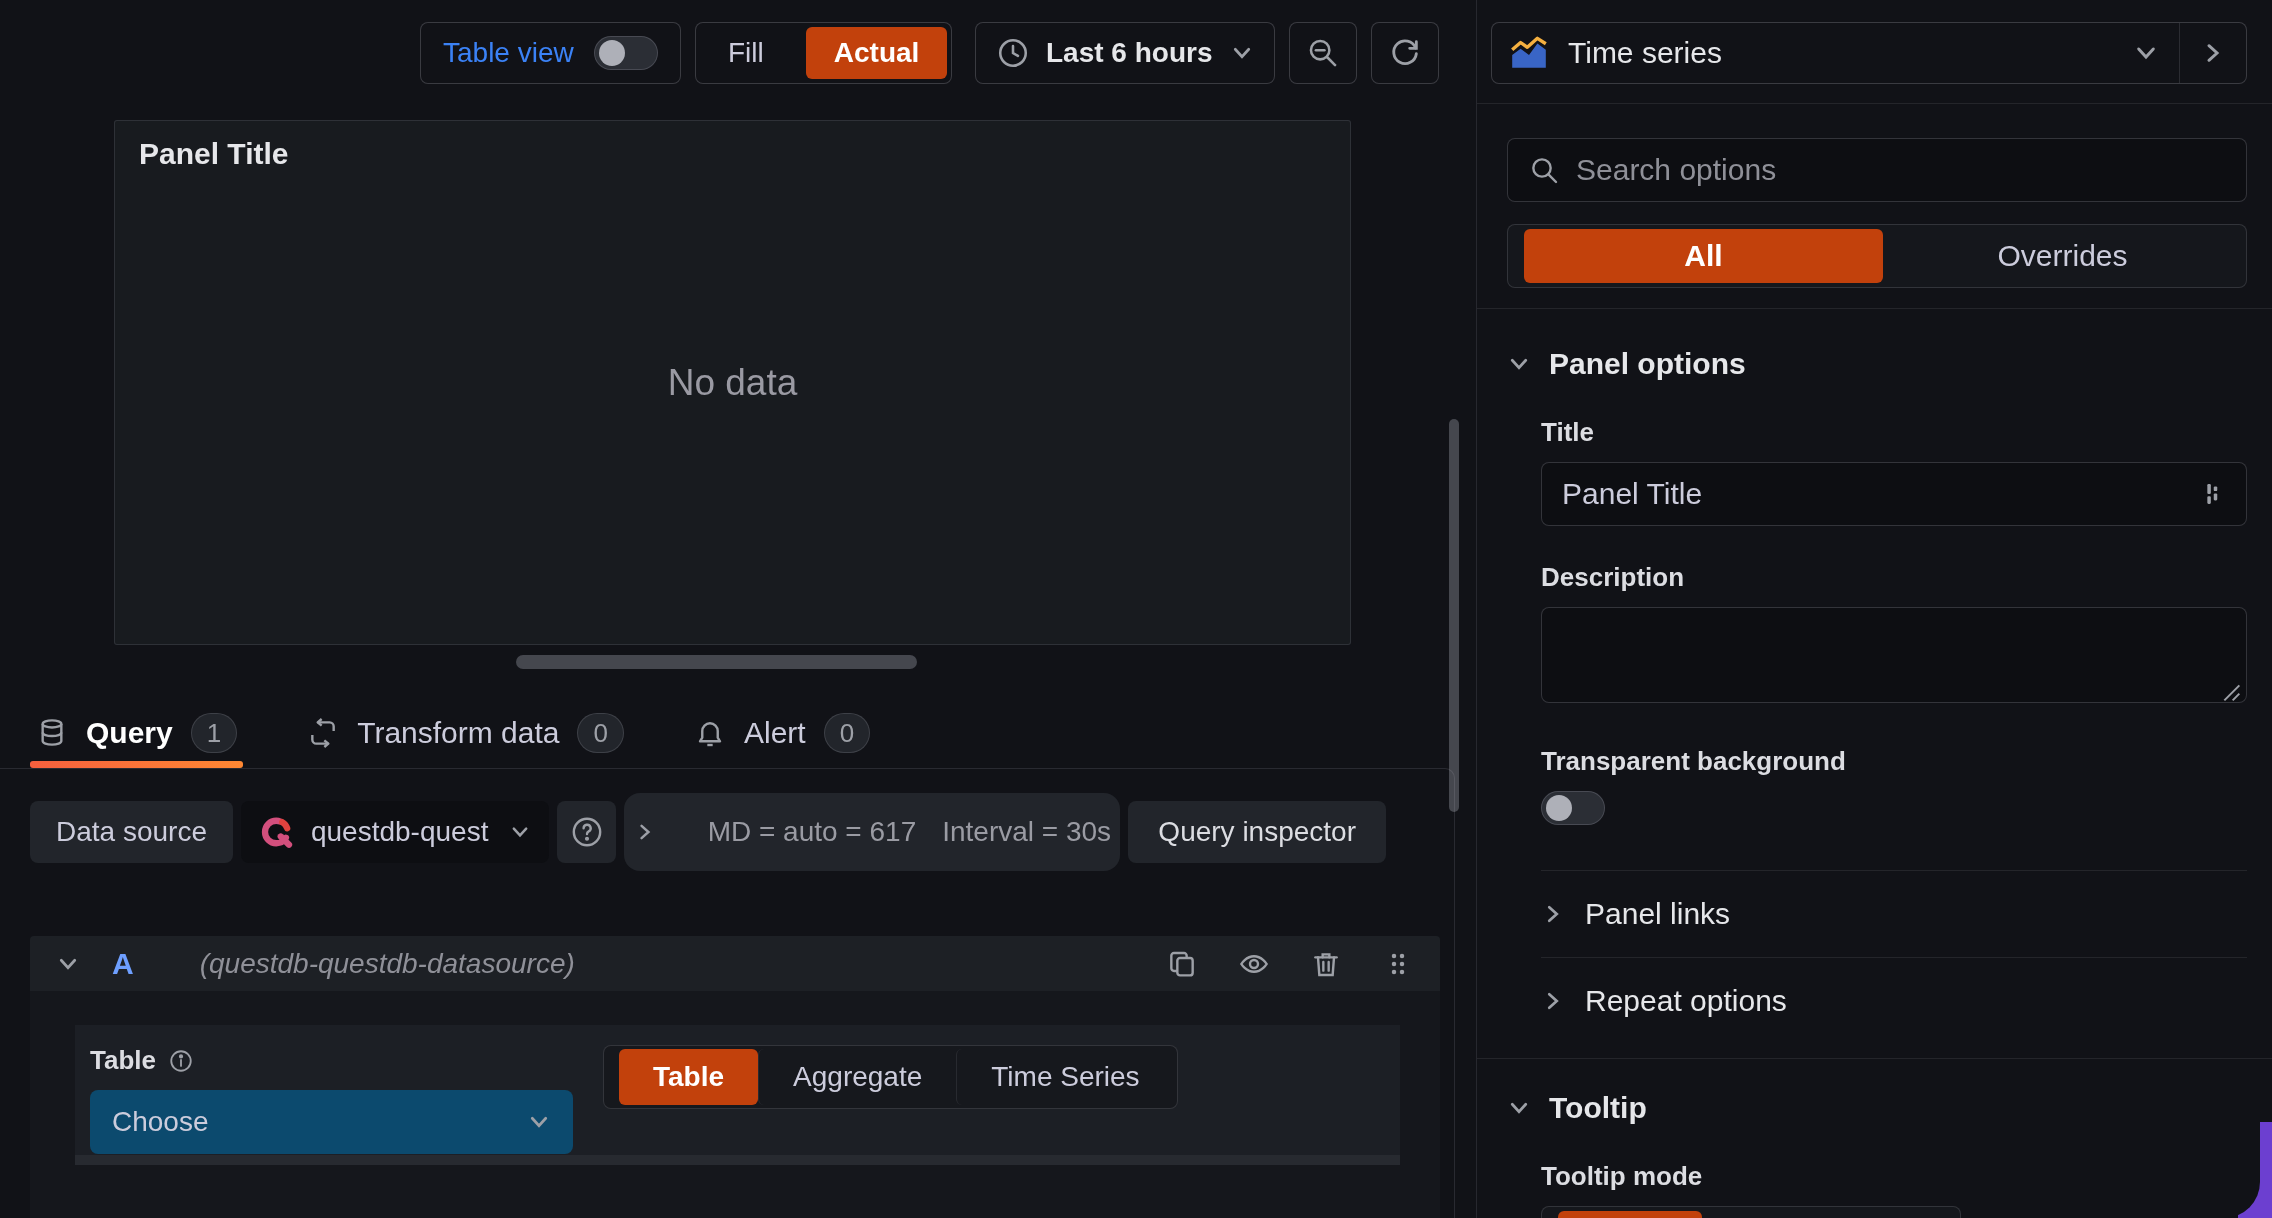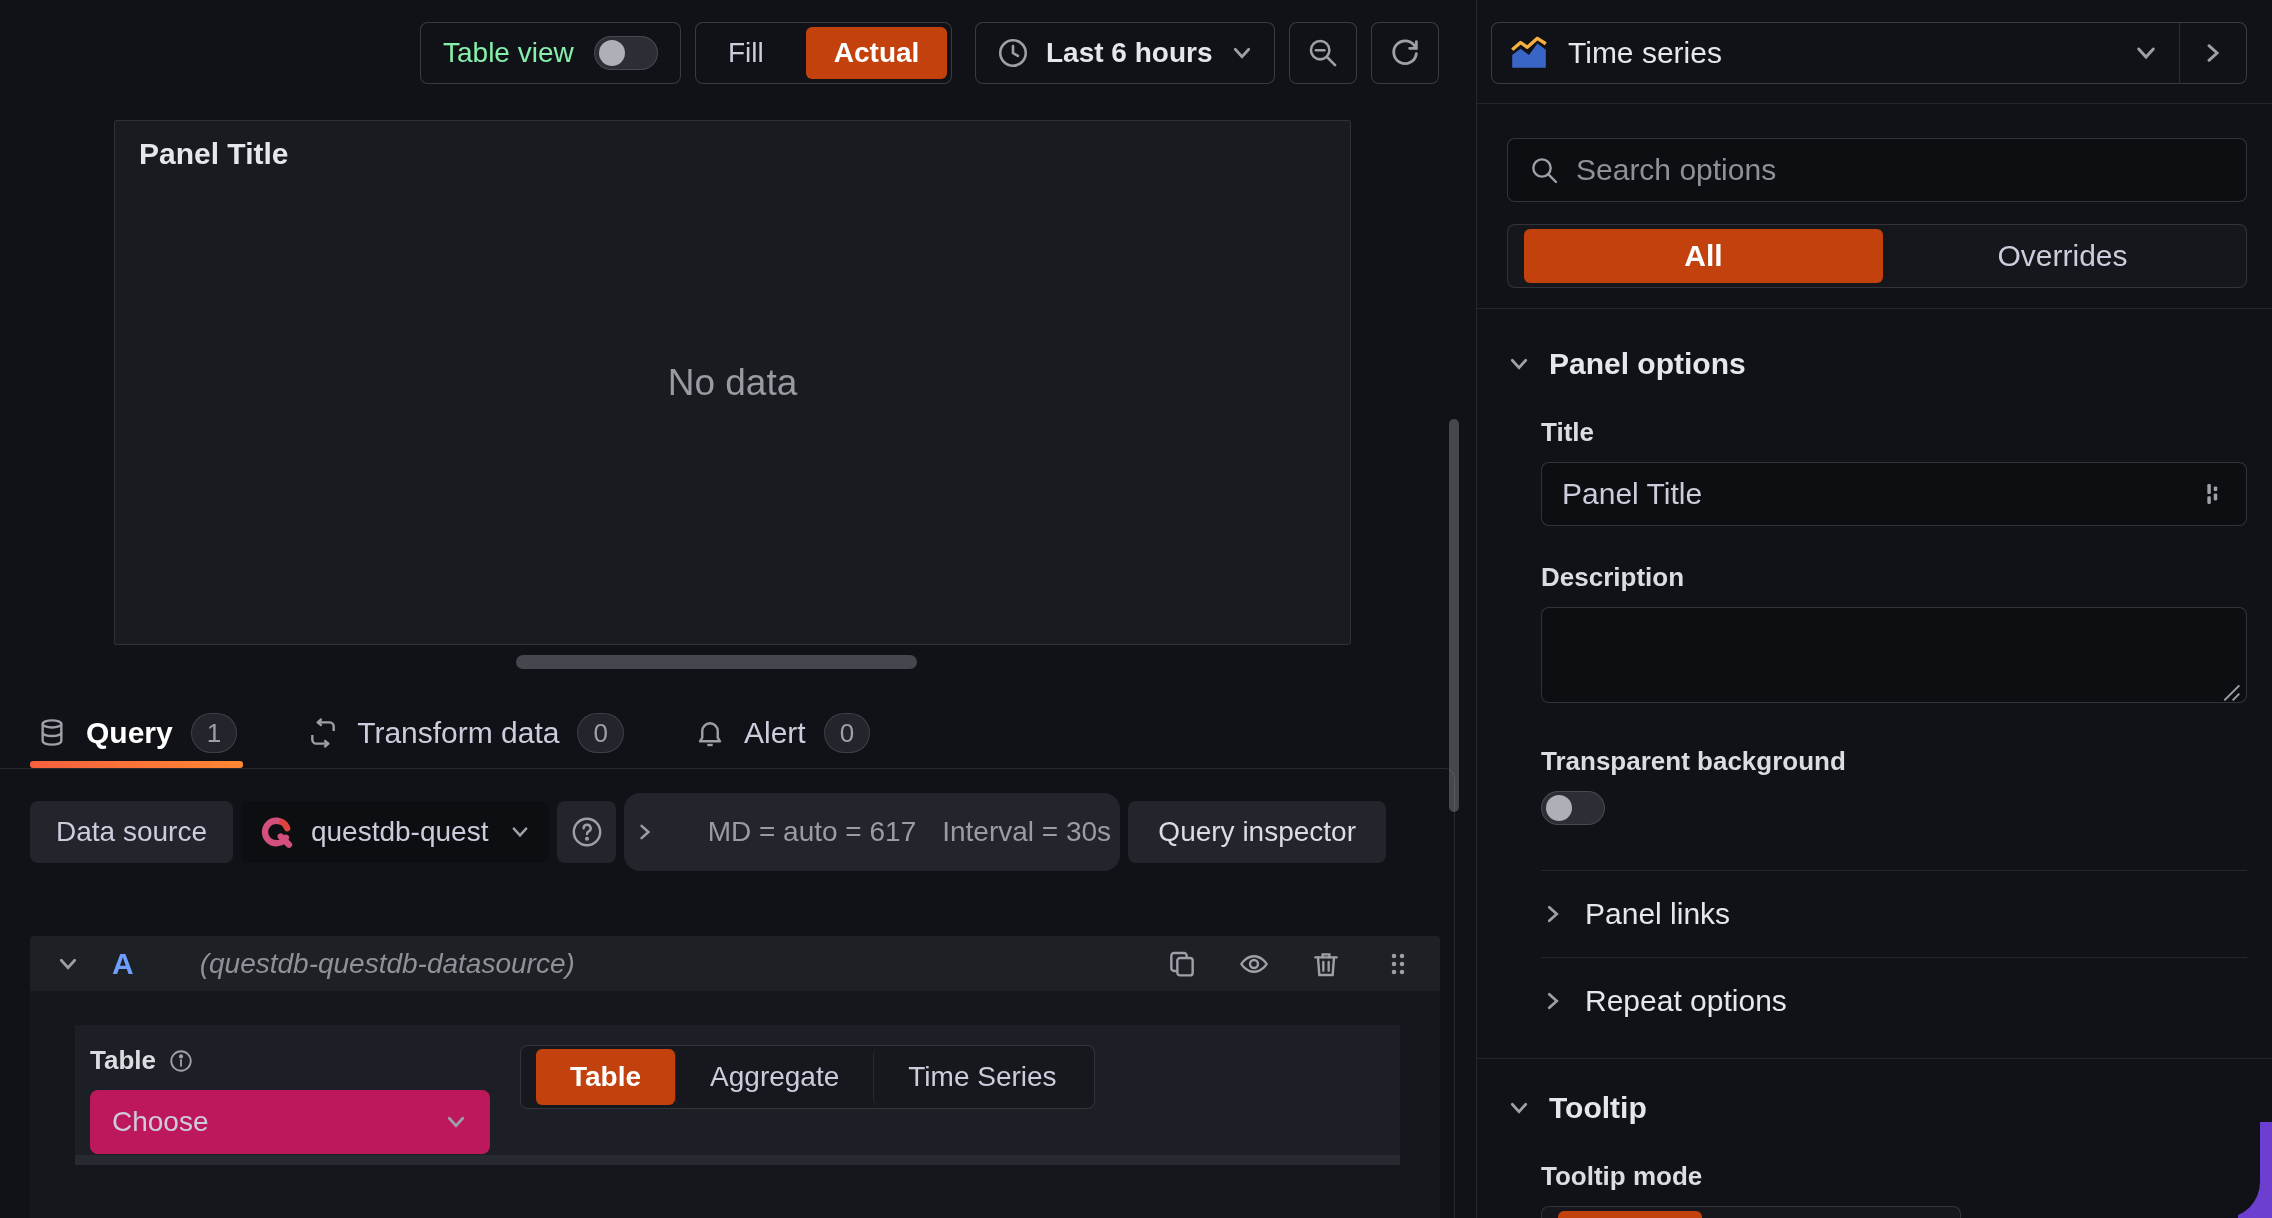--- a/index.html
+++ b/index.html
@@ -9,21 +9,21 @@
     background:#111217; color:#ccccdc;
     font-family:"Liberation Sans","DejaVu Sans",sans-serif;
     font-size:28px;
   }
   .ic { color:#9da0a7; flex:none; display:block; }
   .bordered { border:1px solid rgba(204,204,220,0.22); border-radius:8px; background:#111217; }
   .abs { position:absolute; }
 
   
   .tv-box { left:420px; top:22px; height:62px; display:flex; align-items:center; gap:20px; padding:0 22px; }
-  .tv-label { color:#86efac; }
+  .tv-label { color:#3b82f6; }
   .toggle { position:relative; width:64px; height:34px; border-radius:17px; background:#2b2e35; border:1px solid rgba(204,204,220,0.18); cursor:pointer; }
   .toggle .knob { position:absolute; left:4px; top:3px; width:26px; height:26px; border-radius:50%; background:#aeb0b8; }
   .seg-group { display:flex; align-items:stretch; padding:4px; gap:2px; }
   .seg { display:flex; align-items:center; justify-content:center; padding:0 28px; border-radius:6px; color:#ccccdc; cursor:pointer; white-space:nowrap; }
   .seg.sel { background:#c2410c; color:#ffffff; font-weight:700;margin-left:12px; }
   .fa-box { left:695px; top:22px; height:62px; }
   .time-box { left:975px; top:22px; height:62px; width:300px; display:flex; align-items:center; gap:16px; padding:0 20px; cursor:pointer;justify-content:flex-end; }
   .time-label { color:#e6e7ea; font-weight:700; flex:1; white-space:nowrap; }
   .icon-btn { display:flex; align-items:center; justify-content:center; cursor:pointer; }
   .zoom-box { left:1289px; top:22px; width:68px; height:62px; }
@@ -70,21 +70,21 @@
   .mode-group .seg { padding:0 24px; font-size:28px; }
   .mode-group .seg.sel { font-weight:700; }
   .run-btn { margin-left:auto; height:58px; display:flex; align-items:center; gap:14px; padding:0 26px;
     background:#3e6fd9; border-radius:8px; color:#fff; font-weight:500; cursor:pointer; white-space:nowrap; }
   .fmt-label { color:#9a9ba3; margin-left:48px; }
   .fmt-value { color:#ccccdc; margin-left:26px; }
   .fmt-chev { margin-left:18px; }
 
   .builder { margin-top:4px; margin-left:0; height:140px; background:#1c1f25; position:relative; padding:20px 16px 0 15px; display:flex; gap:30px; }
   .fld-label { display:flex; align-items:center; gap:12px; font-size:26px; font-weight:700; color:#dcdde2; margin-bottom:14px; }
-  .select { width:400px; height:64px; background:#be185d; border-radius:8px; display:flex; align-items:center; padding:0 22px; cursor:pointer; }
+  .select { width:483px; height:64px; background:#0c4a6e; border-radius:8px; display:flex; align-items:center; padding:0 22px; cursor:pointer; }
   .select .sel-val { flex:1; color:#ccccdc; }
   .qt-group { height:64px; display:flex; align-items:stretch; padding:3px; border:1px solid rgba(204,204,220,0.16); border-radius:8px; background:#16181d; }
   .qt-group .seg { padding:0 34px; }
   .qt-group .seg + .seg { border-left:1px solid rgba(204,204,220,0.10); }
   .qt-group .seg.sel { border-left:none; }
   .next-strip { position:absolute; left:0; right:0; bottom:0; height:10px; background:#272a30; }
 
   
   .opt-pane { left:1476px; top:0; width:796px; height:1218px; border-left:1px solid rgba(204,204,220,0.12); }
   .viz-picker { left:14px; top:22px; width:756px; height:62px; display:flex; align-items:center; padding:0 20px 0 16px; cursor:pointer; }

